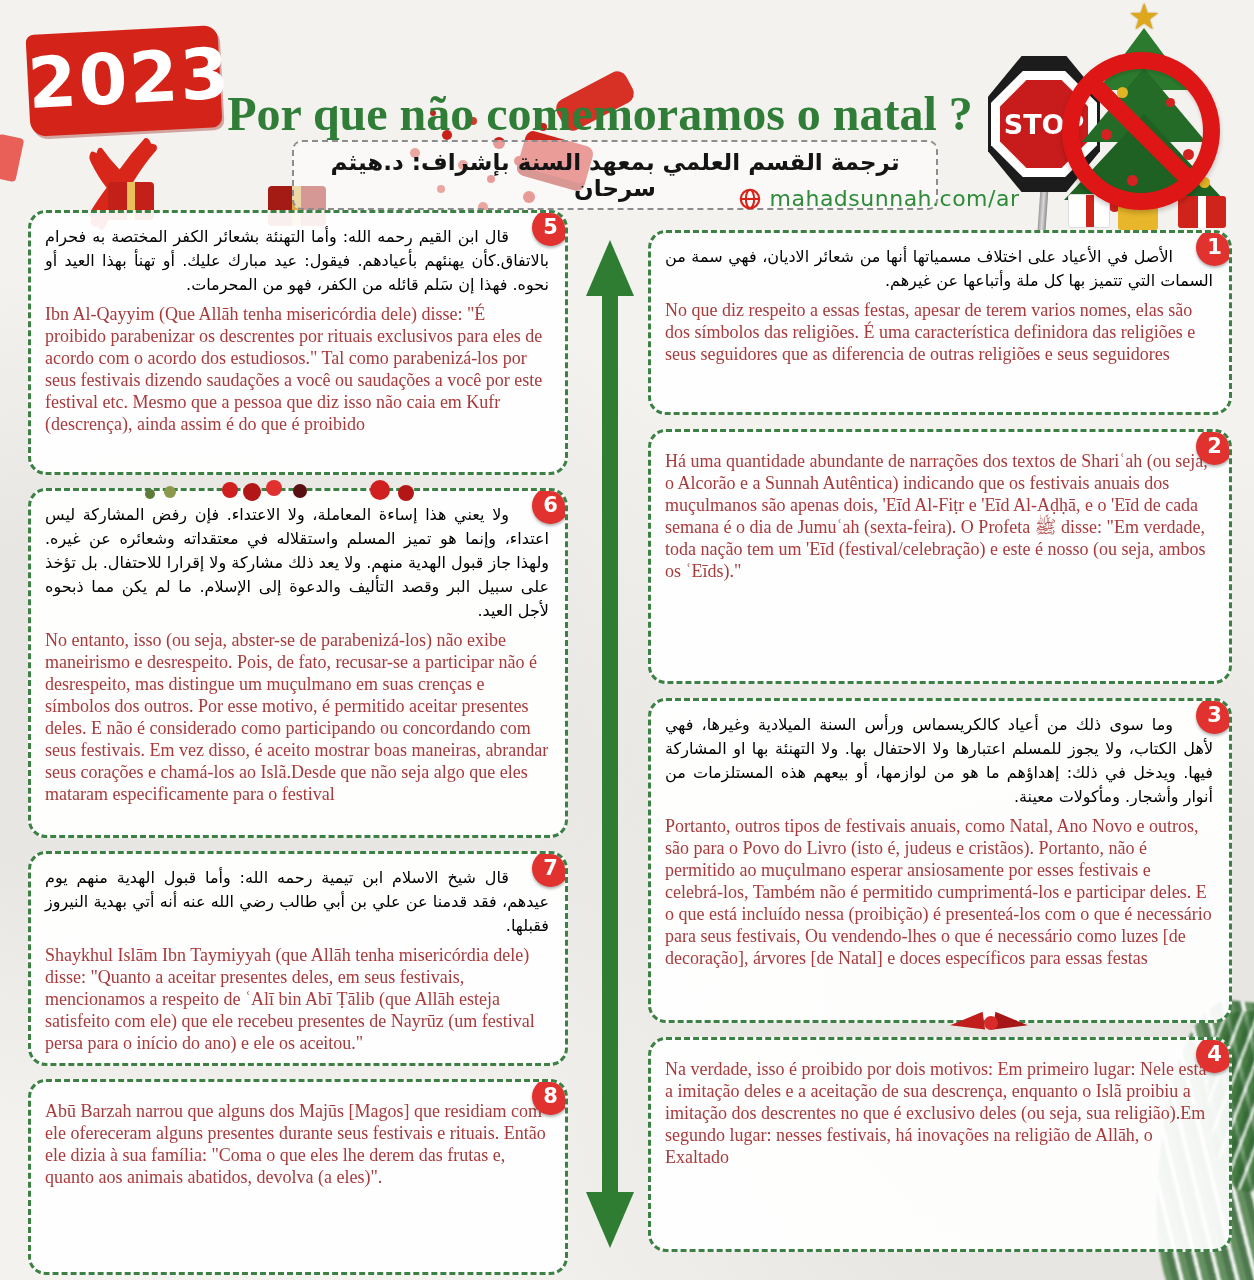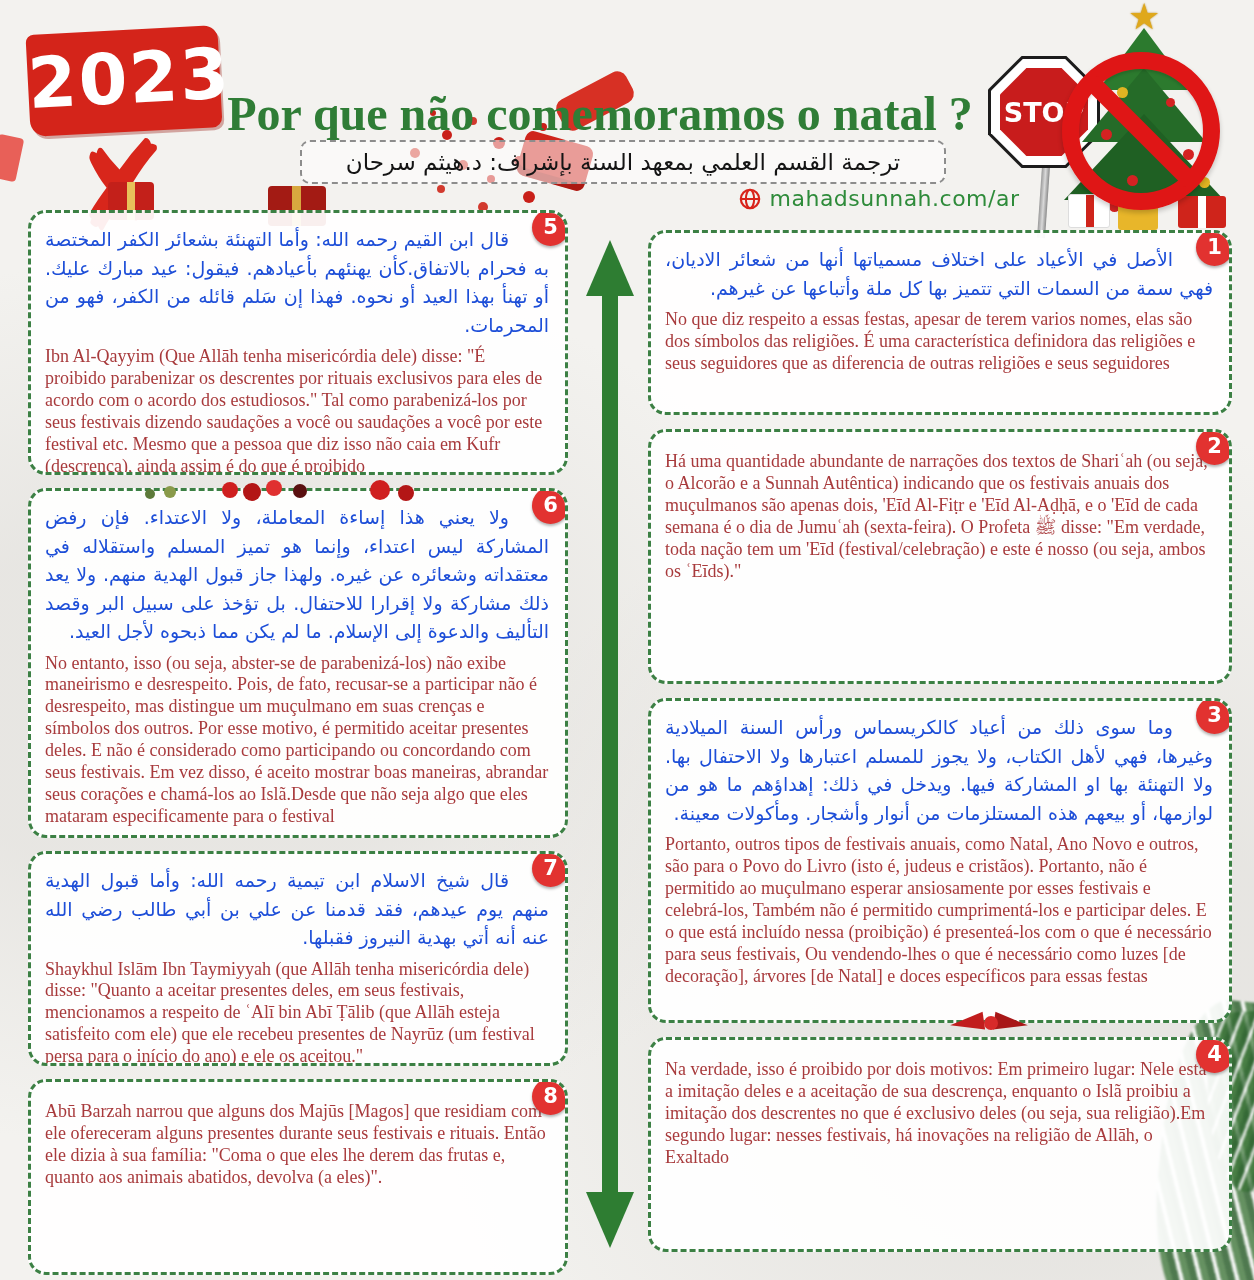--- a/index.html
+++ b/index.html
@@ -39,36 +39,36 @@
   .title-ar{
     position:absolute; left:235px; top:12px; width:740px; text-align:center;
     font-size:46px; font-weight:bold; color:#d8231a; direction:rtl;
     text-shadow:0 1px 0 rgba(120,10,5,.25);
   }
   .title-pt{
     position:absolute; left:220px; top:86px; width:760px; text-align:center;
     font-family:"Liberation Serif", serif; font-size:48px; color:#2f7d36; font-weight:600;
   }
   .subtitle{
-    position:absolute; left:300px; top:140px; width:646px; padding:7px 16px;
+    position:absolute; left:292px; top:140px; width:646px; padding:7px 16px;
     border:2px dashed #8d8d8d; border-radius:10px; direction:rtl; text-align:center;
-    font-size:23px; font-weight:normal; color:#141414; background:rgba(255,255,255,.55);
+    font-size:23px; font-weight:bold; color:#141414; background:rgba(255,255,255,.55);
   }
   .site{ position:absolute; left:706px; top:186px; width:346px; text-align:center;}
   .site-row1{ display:flex; align-items:center; justify-content:center; gap:9px;}
   .site-url{ font-size:22px; color:#2e8b3a; letter-spacing:.5px;}
   .site-row2{ margin-top:1px; font-size:20px;}
   .site-row2 .pt-lang{ color:#2e9e44; font-family:"Liberation Serif", serif;}
   .site-row2 .sep{ color:#2e9e44; font-weight:bold;}
   .site-row2 .ar-lang{ color:#d8231a; font-weight:bold; font-size:19px;}
   
   .stop-wrap{ position:absolute; left:986px; top:56px; width:116px; height:180px;}
   .stop-pole{ position:absolute; left:54px; top:96px; width:8px; height:86px; background:linear-gradient(90deg,#9a9a9a,#d9d9d9,#8a8a8a); transform:rotate(4deg);}
   .stop-octagon-outer{
-    position:absolute; left:2px; top:0; width:112px; height:112px; background:#1c1c1c;
+    position:absolute; left:2px; top:0; width:112px; height:136px; background:#1c1c1c;
     clip-path:polygon(30% 0,70% 0,100% 30%,100% 70%,70% 100%,30% 100%,0 70%,0 30%);
     display:flex; align-items:center; justify-content:center;
   }
   .stop-octagon-white{
     width:106px; height:106px; background:#fff;
     clip-path:polygon(30% 0,70% 0,100% 30%,100% 70%,70% 100%,30% 100%,0 70%,0 30%);
     display:flex; align-items:center; justify-content:center;
   }
   .stop-octagon-red{
     width:88px; height:88px; background:#c81c1c;
@@ -103,21 +103,21 @@
     border:3px dashed #3c8044; border-radius:18px;
     padding:12px 16px 8px 14px; overflow:hidden;
   }
   .badge{
     position:absolute; top:-4px; right:-4px; width:37px; height:37px; border-radius:50%;
     background:#e23230; color:#fff; font-weight:bold; font-size:21px; line-height:37px;
     text-align:center; box-shadow:0 2px 3px rgba(0,0,0,.3); z-index:3;
   }
   .ar{
     direction:rtl; text-align:justify; text-align-last:right;
-    font-size:19px; line-height:1.5; color:#1d4ed8; text-indent:40px;
+    font-size:16px; line-height:1.5; color:#000000; text-indent:40px;
   }
   .pt{
     margin-top:7px; font-family:"Liberation Serif", serif;
     font-size:18px; line-height:1.22; color:#a83a3c;
   }
   
   .arrow-mid{ position:absolute; left:578px; top:240px; width:64px; height:1008px;}
   
   .holly-strip{
     position:absolute; left:62px; top:478px; width:440px; height:24px; z-index:2;

